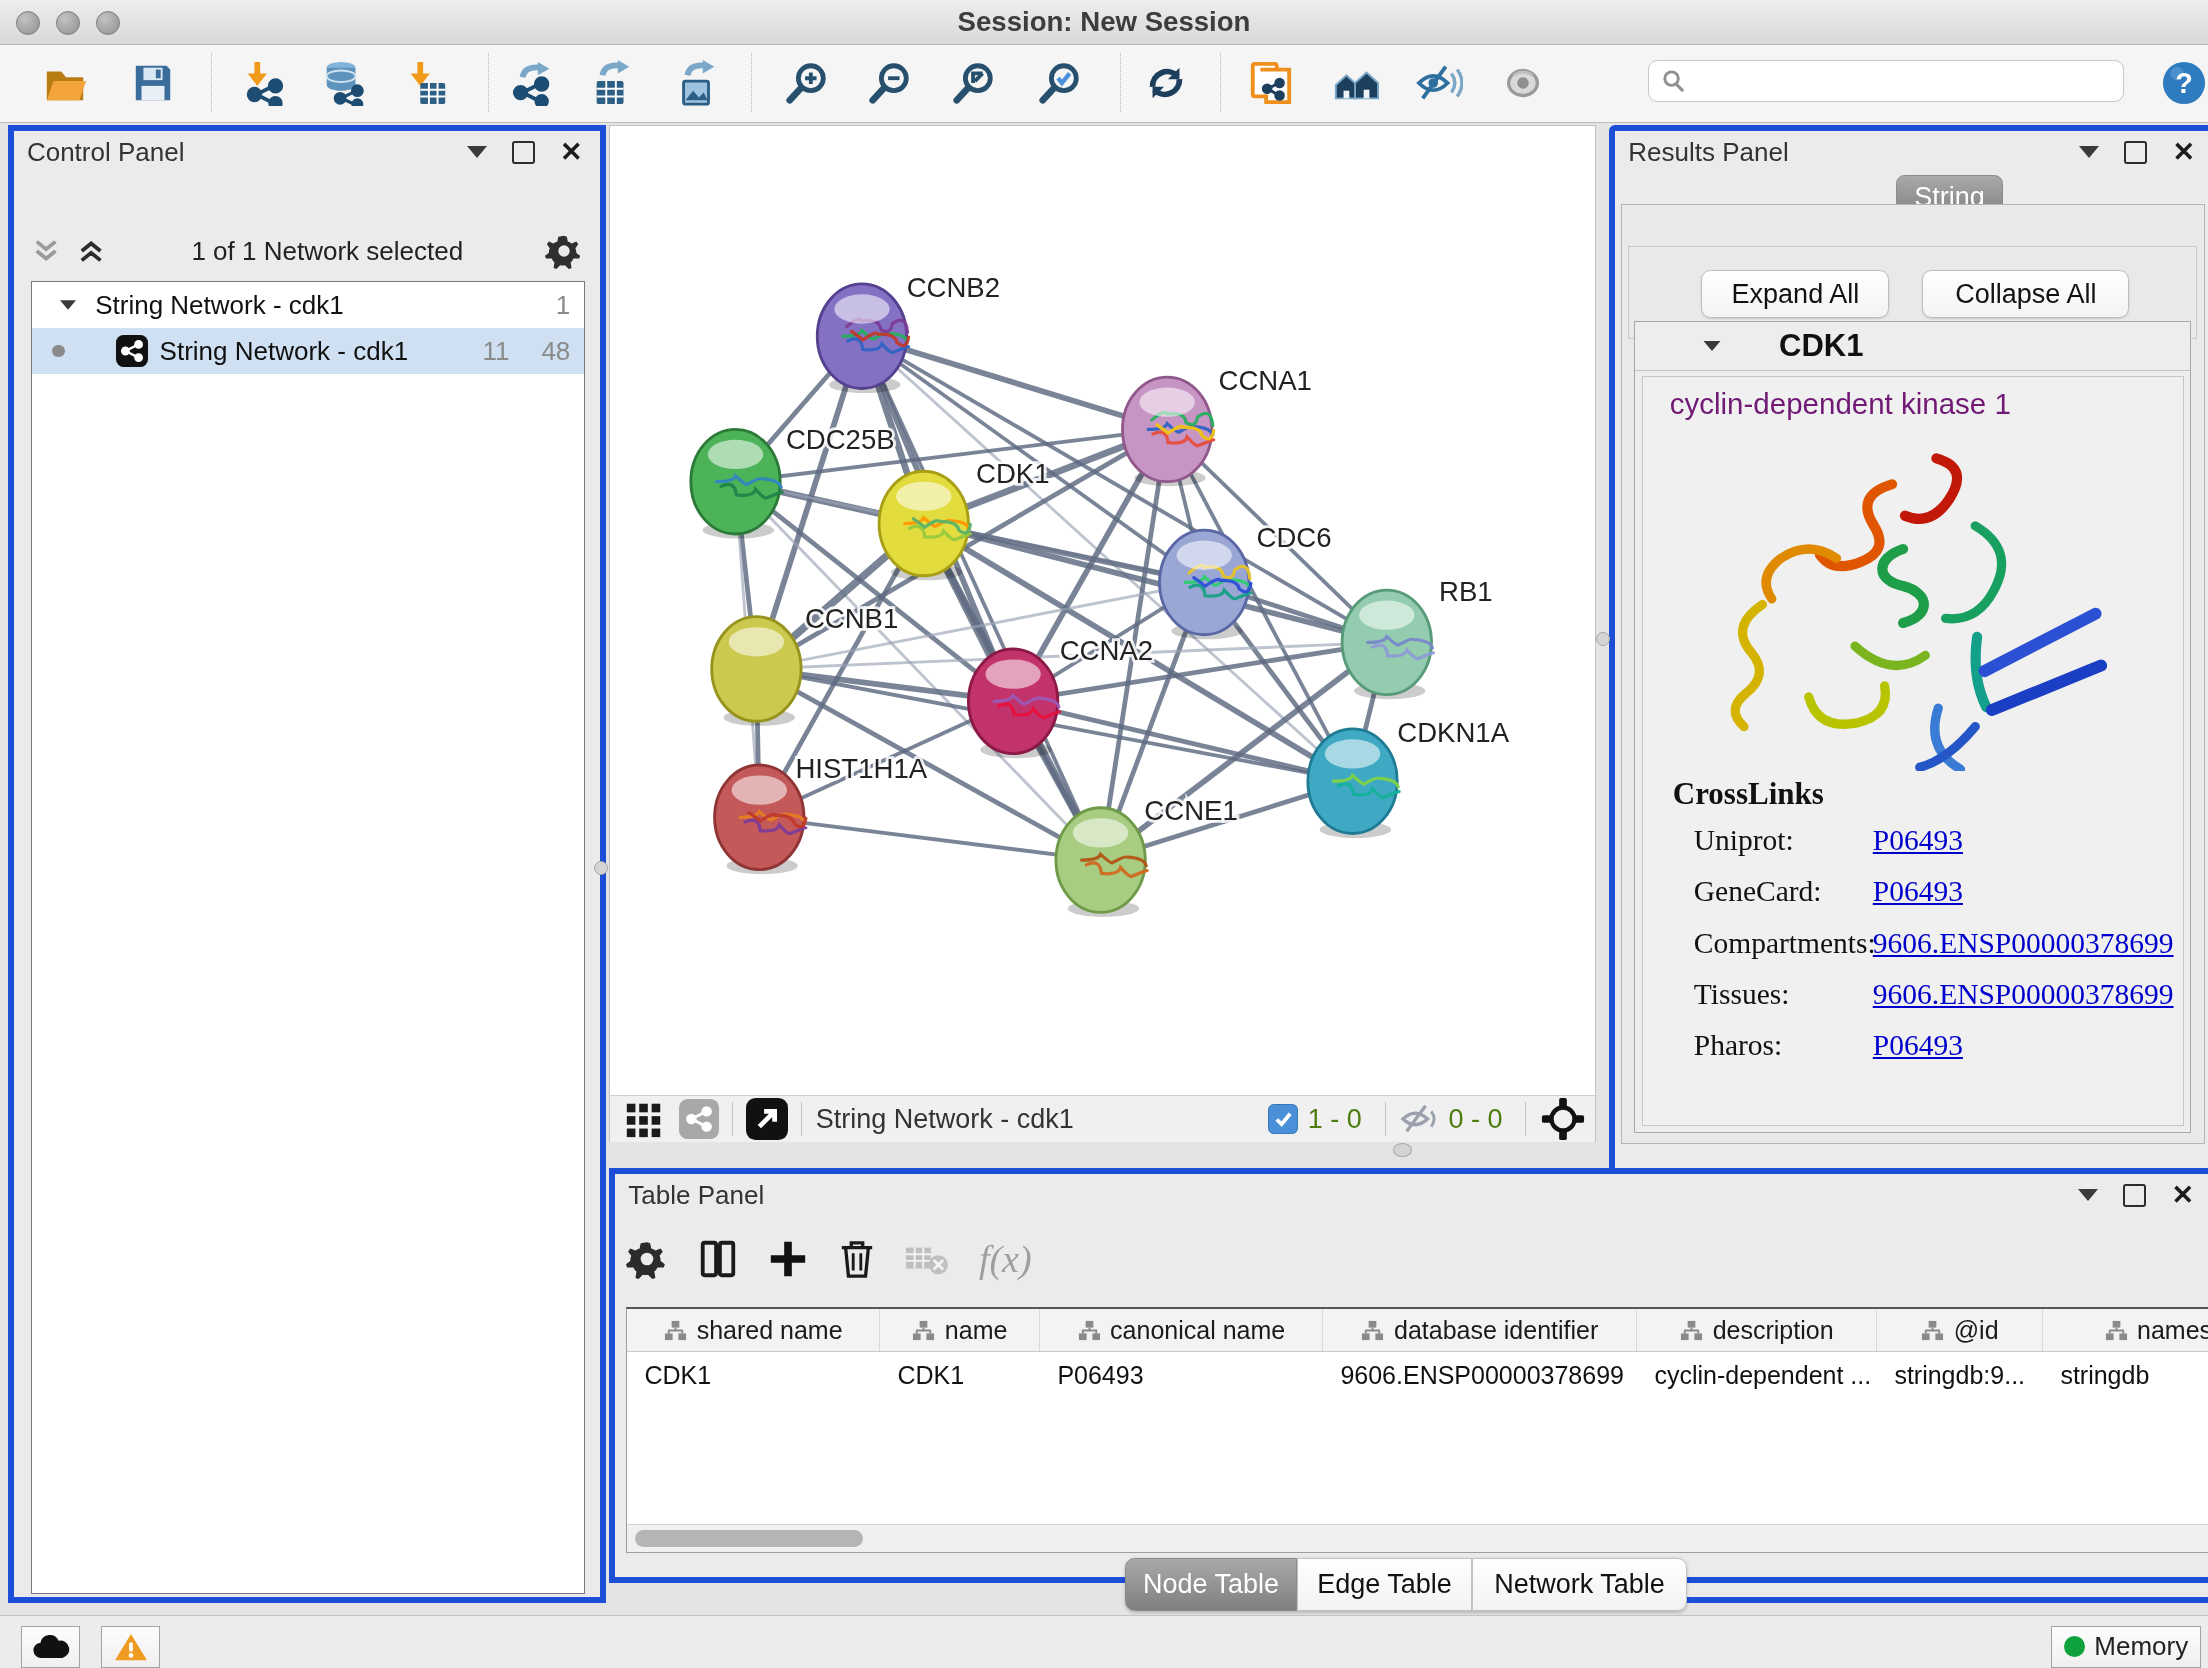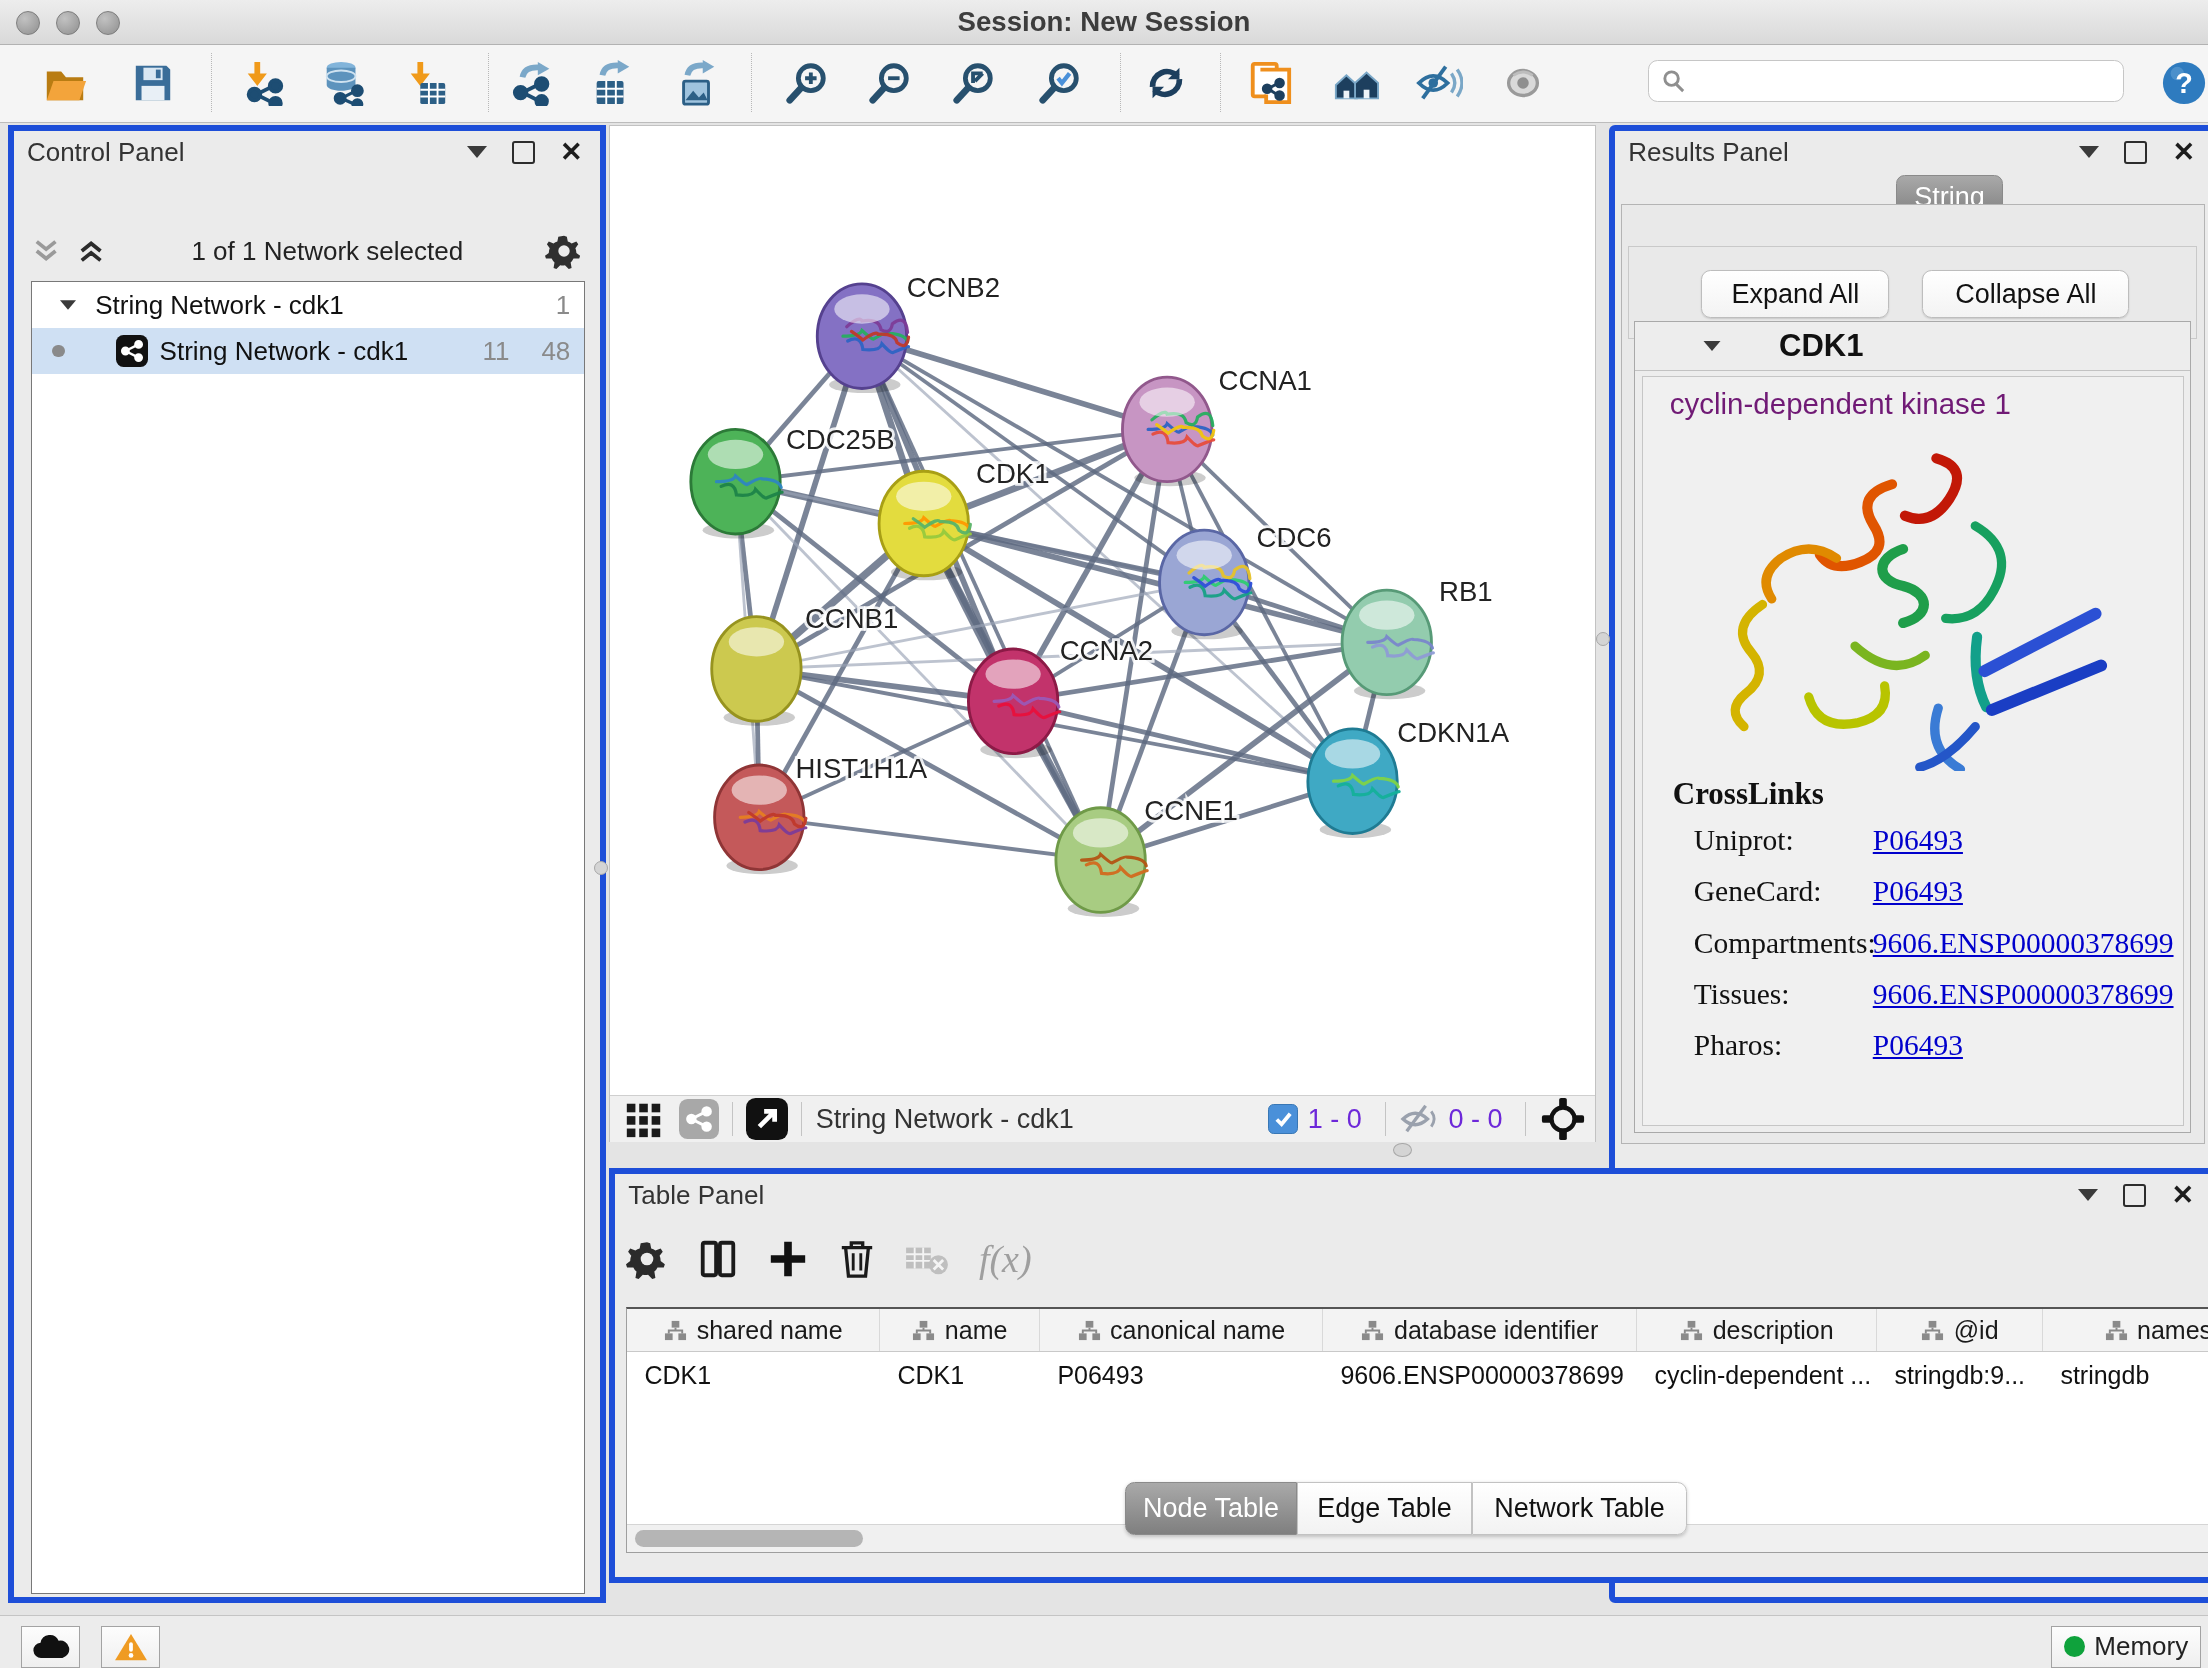--- a/index.html
+++ b/index.html
@@ -36,21 +36,21 @@
   .selrow{position:absolute;left:17px;top:99px;width:552px;height:42px;display:flex;align-items:center;}
   .treebox{position:absolute;left:17px;top:150px;width:552px;height:1311px;background:#fff;border:1.9px solid #787878;}
   .trow{height:46px;display:flex;align-items:center;font-size:26px;color:#111;}
   .trow .cnt{color:#8a8a8a;}
   .trow.sel{background:#cfe0f3;}
   
   .net-region{position:absolute;left:609px;top:125px;width:985px;height:1015px;background:#fff;border:1px solid #c2c2c2;}
   .net-toolbar{position:absolute;left:0;top:969px;width:985px;height:46px;background:#f0f0f0;
                border-top:1px solid #cfcfcf;display:flex;align-items:center;}
   .ntsep{width:0;height:34px;border-left:1px solid #c4c4c4;margin:0 13.3px;}
-  .counts{font-size:27px;color:#6d28d9;margin:0 9.5px;}
+  .counts{font-size:27px;color:#4d7c0f;margin:0 9.5px;}
   .checkbox{width:28.5px;height:28.5px;border-radius:5.7px;background:#4a90d9;border:1px solid #3877b5;
             display:flex;align-items:center;justify-content:center;}
   
   .res-card{position:absolute;left:5.7px;top:73px;width:582px;height:938px;background:#e9e9e9;border:1px solid #b4b4b4;}
   .btnbox{position:absolute;left:6.7px;top:41px;width:567px;height:91px;border:1px solid #c9c9c9;background:#e9e9e9;}
   .pushbtn{position:absolute;top:23px;height:46px;background:linear-gradient(#ffffff,#f3f3f3);
            border:1px solid #bdbdbd;border-radius:9.5px;font-size:27px;color:#111;
            display:flex;align-items:center;justify-content:center;box-shadow:0 1px 1.9px rgba(0,0,0,.15);}
   .cdk-card{position:absolute;left:12.4px;top:116px;width:555px;height:810px;background:#ededed;border:1px solid #a9a9a9;}
   .cdk-head{position:absolute;left:0;top:0;width:100%;height:48px;display:flex;align-items:center;border-bottom:1px solid #c2c2c2;}
@@ -61,21 +61,21 @@
   
   .tp-toolbar{position:absolute;left:11.4px;top:48px;height:74px;display:flex;align-items:center;gap:28.5px;}
   .tablebox{position:absolute;left:11.4px;top:133px;width:1581px;height:243px;background:#fff;border:1px solid #9e9e9e;border-top:2.9px solid #555;overflow:hidden;}
   .thead{position:absolute;left:0;top:0;height:42px;display:flex;background:#f3f3f3;border-bottom:1px solid #c9c9c9;}
   .th{display:flex;align-items:center;justify-content:center;gap:9.5px;font-size:25px;color:#1a1a1a;
       border-right:1px solid #d9d9d9;box-sizing:border-box;height:42px;}
   .trowdata{position:absolute;left:0;top:42px;height:49px;display:flex;}
   .td{display:flex;align-items:center;font-size:25px;color:#111;padding-left:17px;box-sizing:border-box;height:49px;white-space:nowrap;overflow:hidden;}
   .hscroll{position:absolute;left:0;bottom:0;width:100%;height:27px;background:#f0f0f0;border-top:1px solid #d5d5d5;}
   .hthumb{position:absolute;left:7.6px;top:4.8px;width:228px;height:17px;border-radius:8.6px;background:#b5b5b5;}
-  .bottom-tabs{position:absolute;left:1125px;top:1482px;display:flex;box-shadow:0 1.9px 3.8px rgba(0,0,0,.2);border-radius:9.5px;align-items:flex-end;}
+  .bottom-tabs{position:absolute;left:1125px;top:1558px;display:flex;box-shadow:0 1.9px 3.8px rgba(0,0,0,.2);border-radius:9.5px;align-items:flex-end;}
   .bottom-tabs .tab{height:53px;}
   .bottom-tabs .tab:first-child{border-radius:9.5px 0 0 9.5px;}
   .bottom-tabs .tab:last-child{border-radius:0 9.5px 9.5px 0;}
   
   .statusbar{position:absolute;left:0;top:1615px;width:2208px;height:53px;background:#ececec;border-top:1px solid #c4c4c4;}
   .stbtn{position:absolute;top:9.5px;height:40px;background:linear-gradient(#fdfdfd,#efefef);
          border:1.9px solid #a3a3a3;display:flex;align-items:center;justify-content:center;}
   .memdot{width:21px;height:21px;border-radius:50%;background:#0fa23c;margin-right:9.5px;}
   .handle{position:absolute;background:#d4d4d4;border:1px solid #a7a7a7;border-radius:50%;}
   svg text{font-family:"Liberation Sans",sans-serif;}

